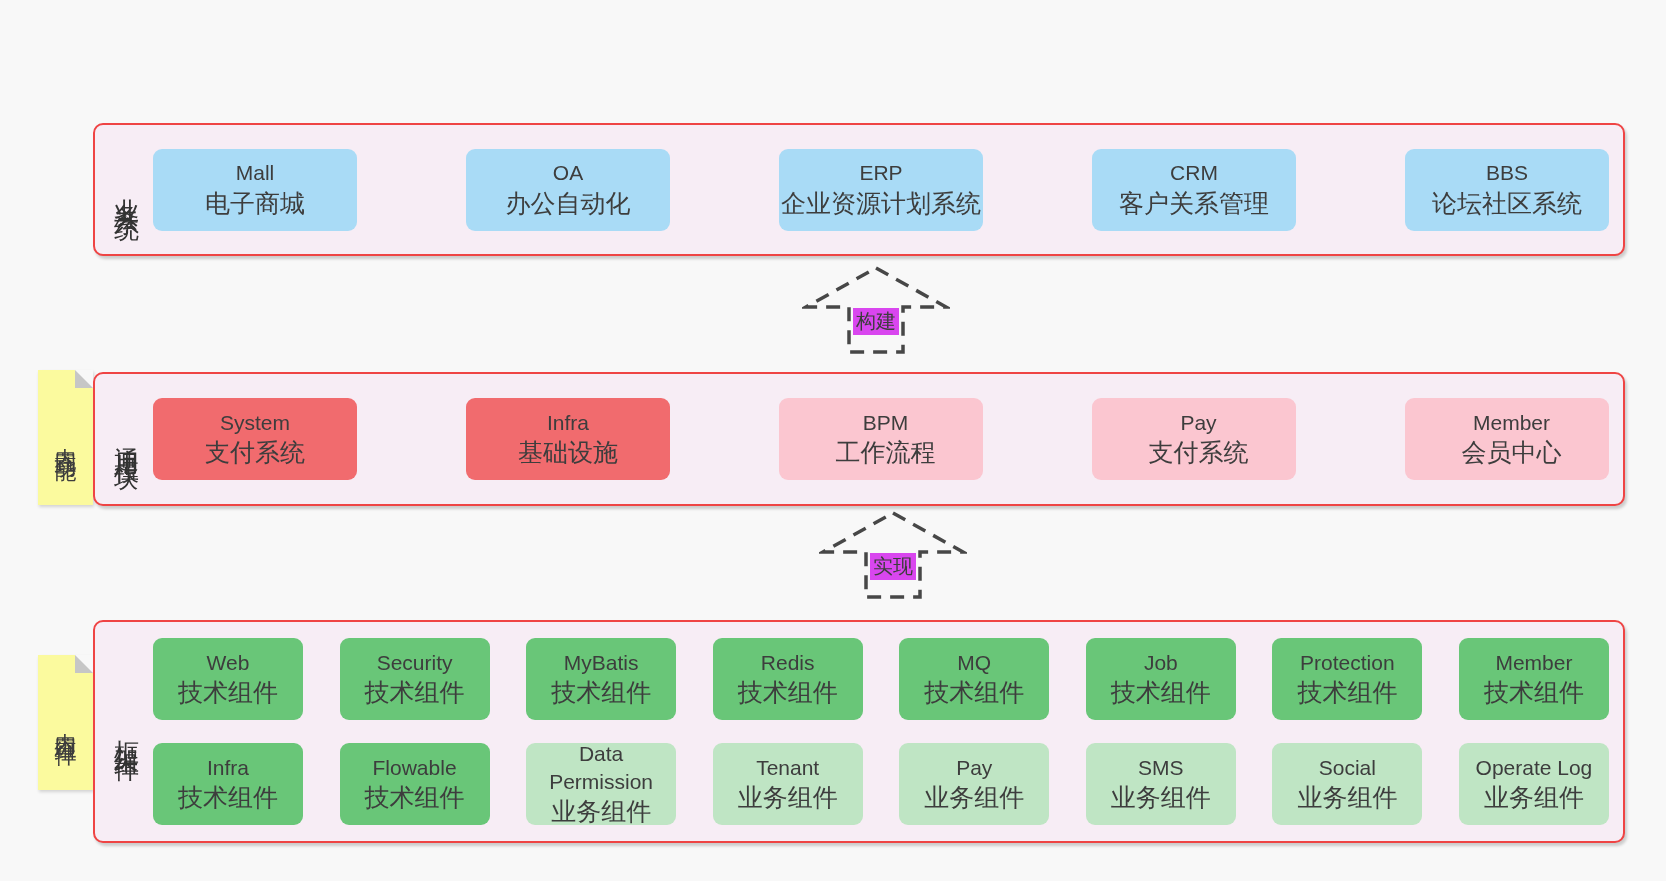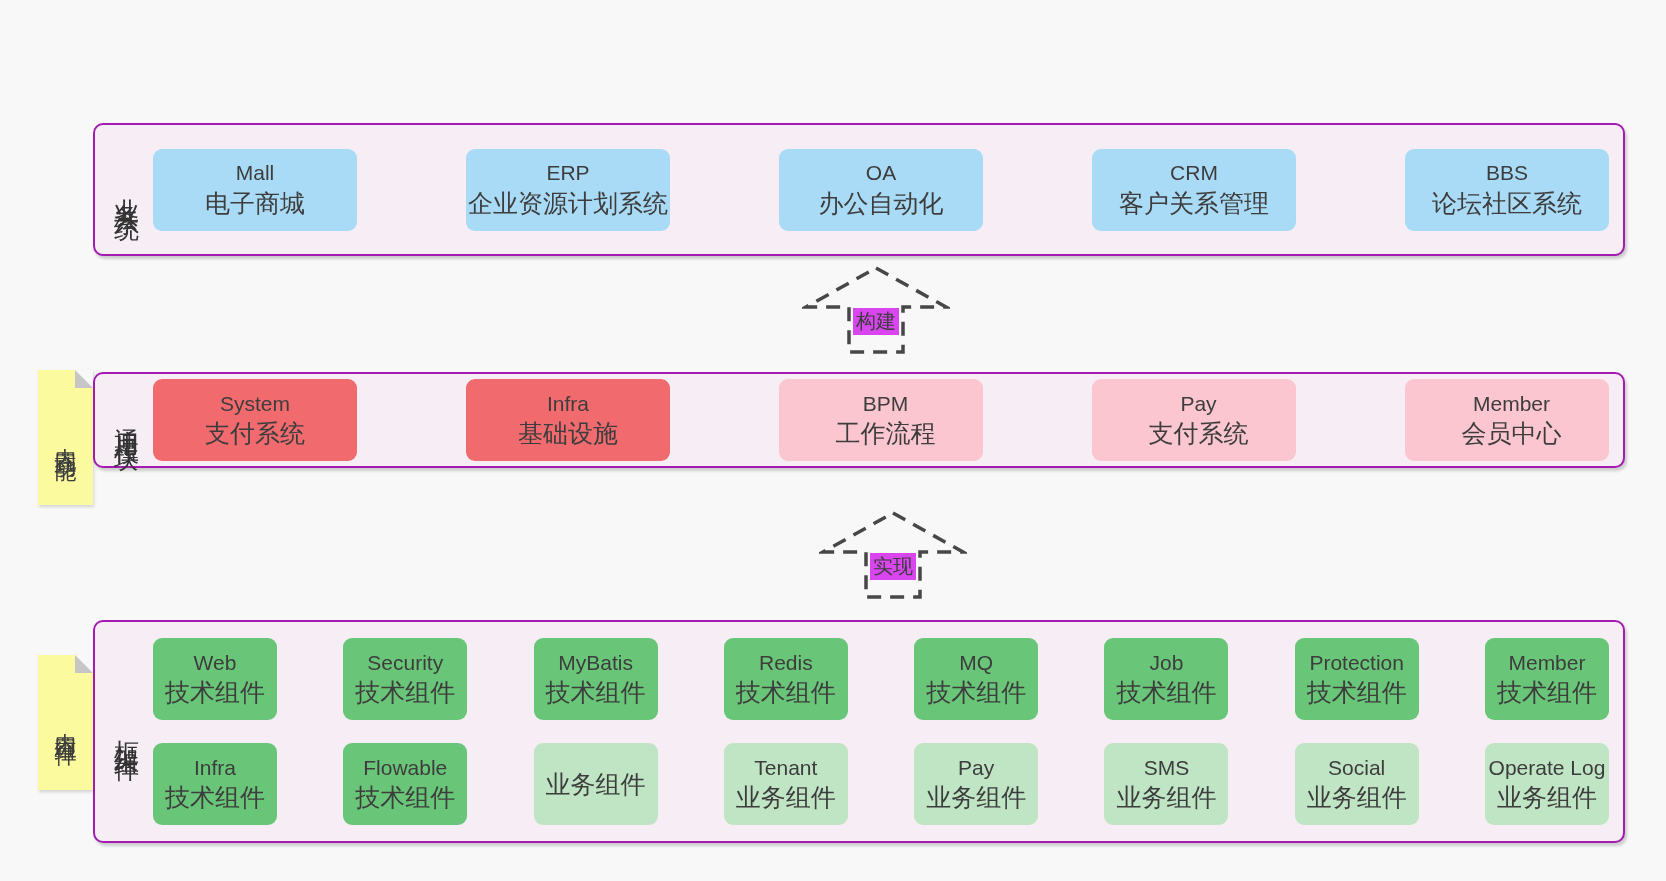--- a/index.html
+++ b/index.html
@@ -13,26 +13,26 @@
     color: #3d3d3d;
     overflow: hidden;
   }
 
   
   .panel {
     position: absolute;
     left: 93px;
     width: 1532px;
     background: #f7edf5;
-    border: 2px solid #a21caf;
+    border: 2px solid #ef4444;
     border-radius: 10px;
     box-shadow: 2px 3px 3px rgba(0,0,0,0.18);
   }
   #panel-business   { top: 123px; height: 133px; }
-  #panel-modules    { top: 372px; height: 96px; }
+  #panel-modules    { top: 372px; height: 134px; }
   #panel-components { top: 620px; height: 223px; }
 
   .side-label {
     position: absolute;
     left: 16px; top: 50%;
     transform: translateY(-50%);
     writing-mode: vertical-rl;
     text-orientation: upright;
     font-size: 25px;
     letter-spacing: 6px;
@@ -51,21 +51,21 @@
 
   .card {
     height: 82px;
     border-radius: 9px;
     display: flex; flex-direction: column;
     align-items: center; justify-content: center;
     text-align: center;
     line-height: 1.32;
   }
   .cols-6 .card { width: 204px; }
-  .cols-8 .card { width: 124px; }
+  .cols-8 .card { width: 150px; }
   .card .t { font-size: 21px; }
   .card .s { font-size: 25px; }
 
   .v-blue        { background: #a9dbf6; }
   .v-red         { background: #f16b6e; }
   .v-pink        { background: #fbc6d0; padding-left: 9px; }
   .v-green       { background: #69c678; }
   .v-green-light { background: #bfe5c4; }
 
   
@@ -113,26 +113,26 @@
 
 <div class="panel" id="panel-business">
   <div class="side-label">业务系统</div>
   <div class="row-area">
     <div class="row cols-6">
       <div class="card v-blue">
         <div class="t">Mall</div>
         <div class="s">电子商城</div>
       </div>
       <div class="card v-blue">
+        <div class="t">OA</div>
+        <div class="s">办公自动化</div>
+      </div>
+      <div class="card v-blue">
         <div class="t">ERP</div>
         <div class="s">企业资源计划系统</div>
-      </div>
-      <div class="card v-blue">
-        <div class="t">OA</div>
-        <div class="s">办公自动化</div>
       </div>
       <div class="card v-blue">
         <div class="t">CRM</div>
         <div class="s">客户关系管理</div>
       </div>
       <div class="card v-blue">
         <div class="t">BBS</div>
         <div class="s">论坛社区系统</div>
       </div>
     </div>
@@ -231,20 +231,21 @@
     <div class="row cols-8">
       <div class="card v-green">
         <div class="t">Infra</div>
         <div class="s">技术组件</div>
       </div>
       <div class="card v-green">
         <div class="t">Flowable</div>
         <div class="s">技术组件</div>
       </div>
       <div class="card v-green-light">
+        <div class="t">Data Permission</div>
         <div class="s">业务组件</div>
       </div>
       <div class="card v-green-light">
         <div class="t">Tenant</div>
         <div class="s">业务组件</div>
       </div>
       <div class="card v-green-light">
         <div class="t">Pay</div>
         <div class="s">业务组件</div>
       </div>

